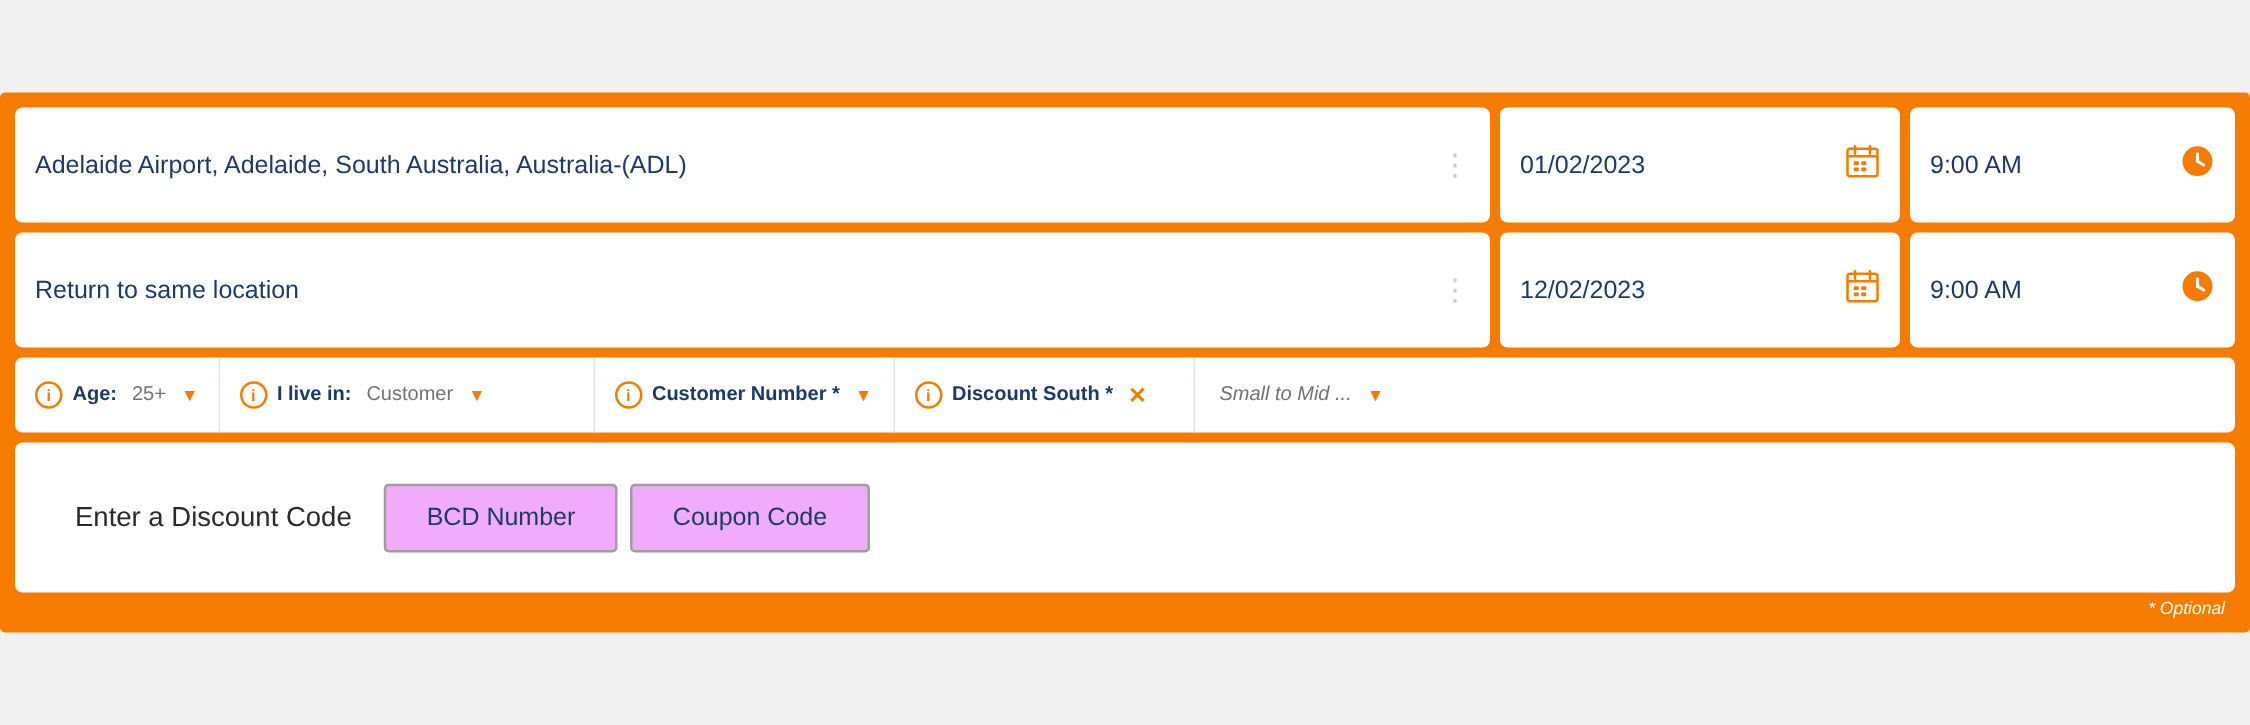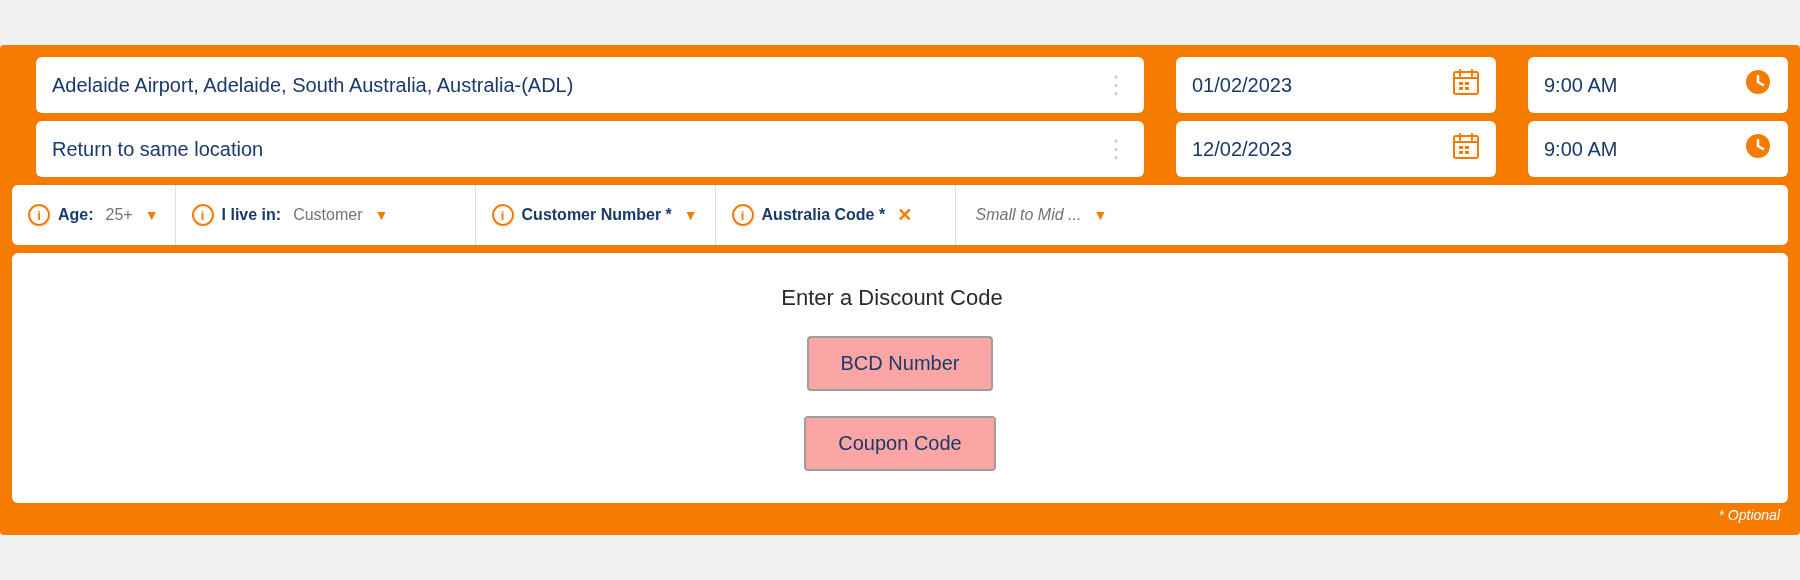--- a/index.html
+++ b/index.html
@@ -24,26 +24,25 @@
       display: flex;
       gap: 8px;
       margin-bottom: 8px;
     }
 
     .input-box {
       background: #fff;
       border: none;
       border-radius: 6px;
       padding: 0 16px;
-      height: 56px;
+      height: 92px;
       display: flex;
       align-items: center;
       justify-content: space-between;
       flex: 1;
-      margin-left: 24px;
     }
 
     .input-box-text {
       font-size: 20px;
       color: #1a3a6b;
       font-weight: 400;
     }
 
     .input-box-icon {
       color: #f57c00;
@@ -131,34 +130,33 @@
       font-weight: 700;
     }
 
     
     .discount-panel {
       background: #fff;
       border-radius: 6px;
       padding: 32px 48px;
       display: flex;
       align-items: center;
-      gap: 25px;
+      gap: 10px;
       min-height: 120px;
-      flex-direction: column;
     }
 
     .discount-label {
       font-size: 22px;
       color: #2a2a2a;
       font-weight: 500;
       margin-right: 16px;
     }
 
     .discount-btn {
-      background: #fca5a5;
+      background: #f0abfc;
       border: 2px solid #9e9e9e;
       border-radius: 4px;
       padding: 14px 32px;
       font-size: 20px;
       color: #1a3a6b;
       cursor: pointer;
       font-weight: 500;
     }
 
     
@@ -290,21 +288,21 @@
     </div>
 
     <div class="filter-item customer-filter">
       <span class="info-icon">i</span>
       <span class="filter-label">Customer Number *</span>
       <span class="chevron-down">▼</span>
     </div>
 
     <div class="filter-item discount-filter discount-item">
       <span class="info-icon">i</span>
-      <span class="filter-label">Australia Code *</span>
+      <span class="filter-label">Discount South *</span>
       <span class="close-icon">✕</span>
     </div>
 
     <div class="filter-item size-filter">
       <span class="filter-value">Small to Mid ...</span>
       <span class="chevron-down">▼</span>
     </div>
   </div>
 
   <div class="discount-panel">

